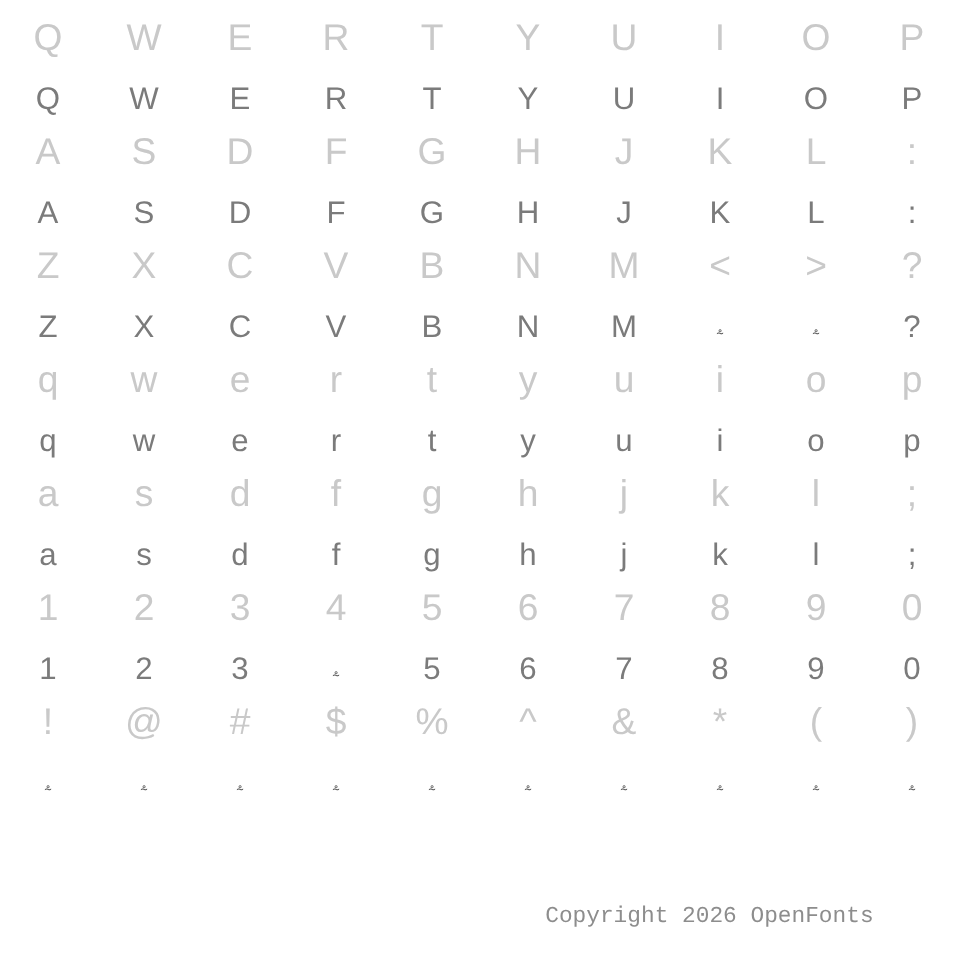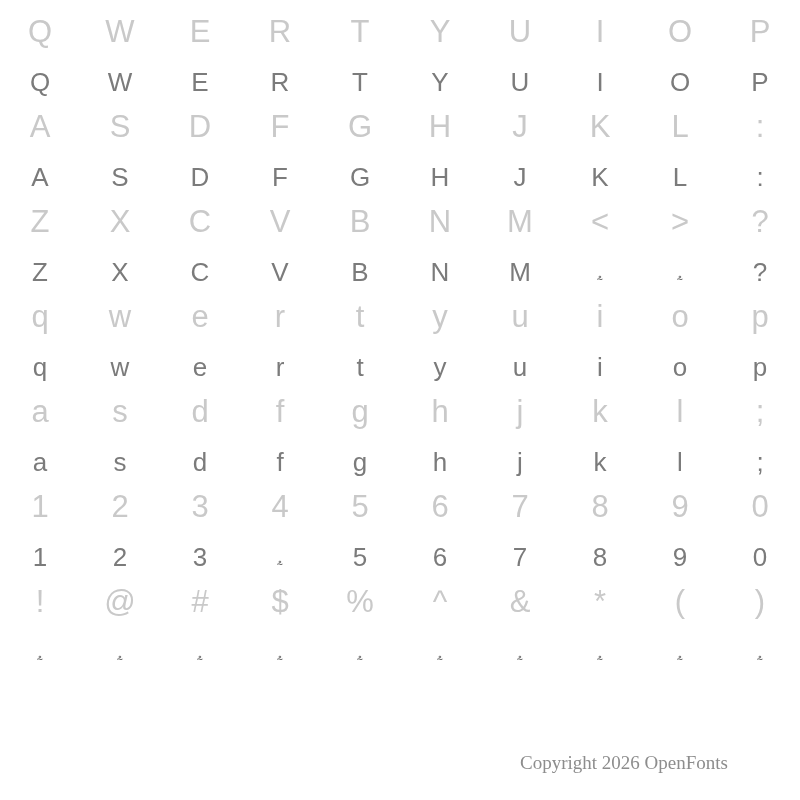--- a/index.html
+++ b/index.html
@@ -64,21 +64,21 @@
   .footer {
     position: absolute;
     left: 0;
     bottom: 26px;
     width: 800px;
     text-align: right;
     padding-right: 72px;
     box-sizing: border-box;
     font-size: 19px;
     color: #8d8d8d;
-    font-family: Liberation Serif, serif;
+    font-family: Liberation Mono, monospace;
   }
 </style>
 </head>
 <body>
 
 <div id="sheet">
 
   <div class="grid">
 
     <div class="row row-big">

